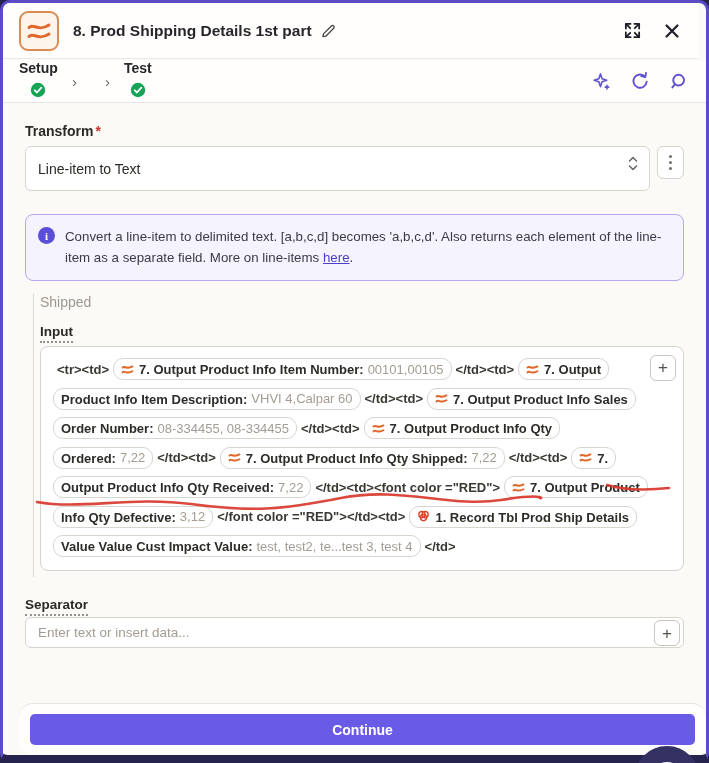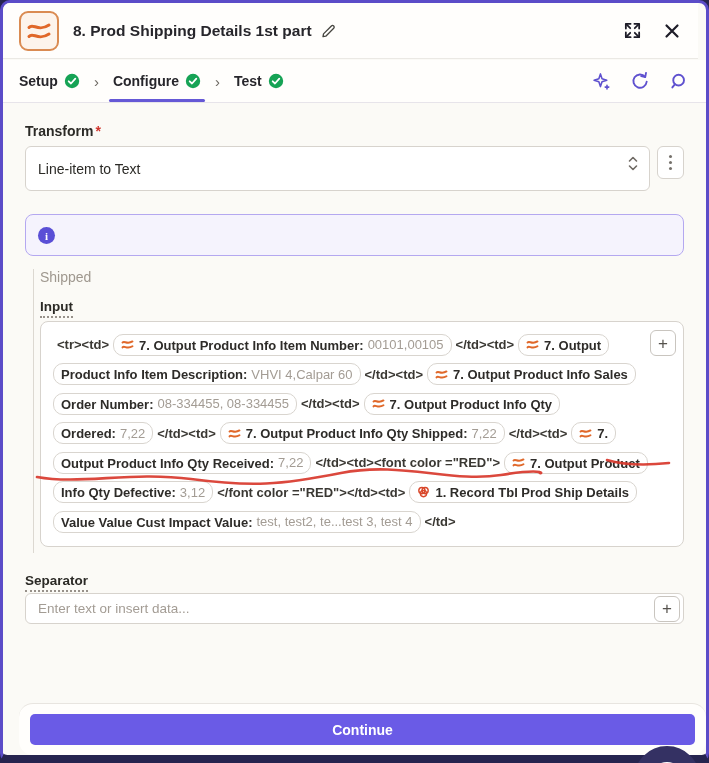--- a/index.html
+++ b/index.html
@@ -15,21 +15,21 @@
   .app-icon{width:40px;height:40px;border:2px solid #da8b52;border-radius:9px;
     background:#fdf4ec;display:flex;align-items:center;justify-content:center;flex:0 0 auto;}
   .title{margin-left:14px;font-size:15.5px;font-weight:700;color:#27262b;display:flex;align-items:center;gap:8px;}
   .header-right{margin-left:auto;display:flex;align-items:center;gap:18px;}
   .icon-btn{background:none;border:none;padding:2px;cursor:pointer;display:flex;align-items:center;}
 
   
   .tabbar{position:absolute;top:57px;left:0;right:0;height:43px;background:#fffefc;
     border-bottom:1px solid #e7e4ea;display:flex;align-items:center;padding:0 16px;}
   .tab{position:relative;display:flex;align-items:center;gap:6px;font-size:14px;font-weight:700;
-    color:#27262b;height:100%;cursor:pointer;}
+    color:#27262b;height:100%;cursor:pointer;flex-direction:column;}
   .tab.active::after{content:"";position:absolute;left:-4px;right:-4px;bottom:0;height:3px;
     background:#6558d6;border-radius:2px;}
   .tab-sep{color:#6b6761;font-size:15px;margin:0 14px;font-weight:400;}
   .tab-tools{margin-left:auto;display:flex;align-items:center;gap:15px;}
 
   
   .content{position:absolute;top:100px;left:0;right:0;bottom:52px;padding:20px 22px 0;background:#fbfaf6;}
   .field-label{font-size:14px;font-weight:600;color:#2b2a26;margin-bottom:7px;width:fit-content;}
   .req{color:#d0342c;margin-left:2px;}
   .select-row{display:flex;gap:7px;margin-bottom:23px;}
@@ -126,27 +126,20 @@
 
   <div class="tabbar">
     <span class="tab">
       <span>Setup</span>
       <svg width="16" height="16" viewBox="0 0 16 16">
           <circle cx="8" cy="8" r="7.2" fill="#16a355"></circle>
           <path d="M4.7 8.3 L7 10.5 L11.3 5.7" stroke="#fff" stroke-width="1.8" fill="none" stroke-linecap="round" stroke-linejoin="round"></path>
         </svg>
     </span>
     <span class="tab-sep">›</span>
-    <span class="tab active">
-      <span>Configure</span>
-      <svg width="16" height="16" viewBox="0 0 16 16">
-          <circle cx="8" cy="8" r="7.2" fill="#16a355"></circle>
-          <path d="M4.7 8.3 L7 10.5 L11.3 5.7" stroke="#fff" stroke-width="1.8" fill="none" stroke-linecap="round" stroke-linejoin="round"></path>
-        </svg>
-    </span>
     <span class="tab-sep">›</span>
     <span class="tab">
       <span>Test</span>
       <svg width="16" height="16" viewBox="0 0 16 16">
           <circle cx="8" cy="8" r="7.2" fill="#16a355"></circle>
           <path d="M4.7 8.3 L7 10.5 L11.3 5.7" stroke="#fff" stroke-width="1.8" fill="none" stroke-linecap="round" stroke-linejoin="round"></path>
         </svg>
     </span>
     <span class="tab-tools">
       <button class="icon-btn">
@@ -195,20 +188,23 @@
       </div>
       <button class="kebab" aria-label="more options">
         <i></i>
           <i></i>
           <i></i>
       </button>
     </div>
 
     <div class="banner">
       <span class="info-ic">i</span>
+      <span class="banner-text">
+        <span>Convert a line-item to delimited text. [a,b,c,d] becomes 'a,b,c,d'. Also returns each element of the line-item as a separate field. More on line-items </span><a>here</a><span>.</span>
+      </span>
     </div>
 
     <div class="values-group">
       <div class="section-label">Shipped</div>
       <div class="field-label"><span class="dotted">Input</span></div>
       <div class="rich-input">
         <span><span class="tok-text">&lt;tr&gt;&lt;td&gt;</span><span class="pill"><span class="pill-icon"><svg width="13" height="13" viewBox="0 0 13 13">
                   <g fill="none" stroke="#e0682a" stroke-width="1.9" stroke-linecap="round">
                     <path d="M1.5 4.6 C3.3 2.1 5.8 7.1 11.5 3.4"></path>
                     <path d="M1.5 9.4 C3.3 6.9 5.8 11.9 11.5 8.2"></path>

